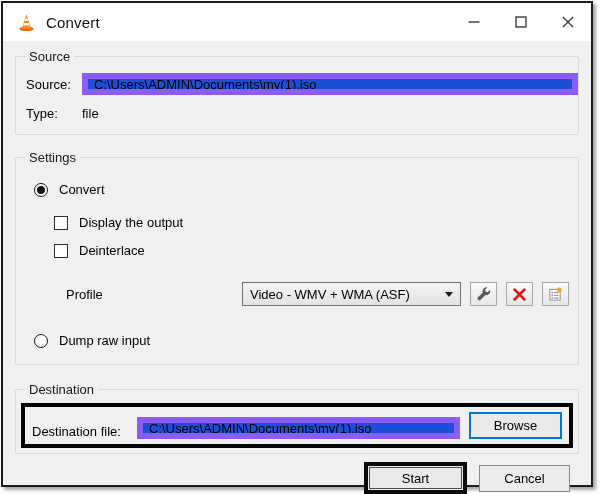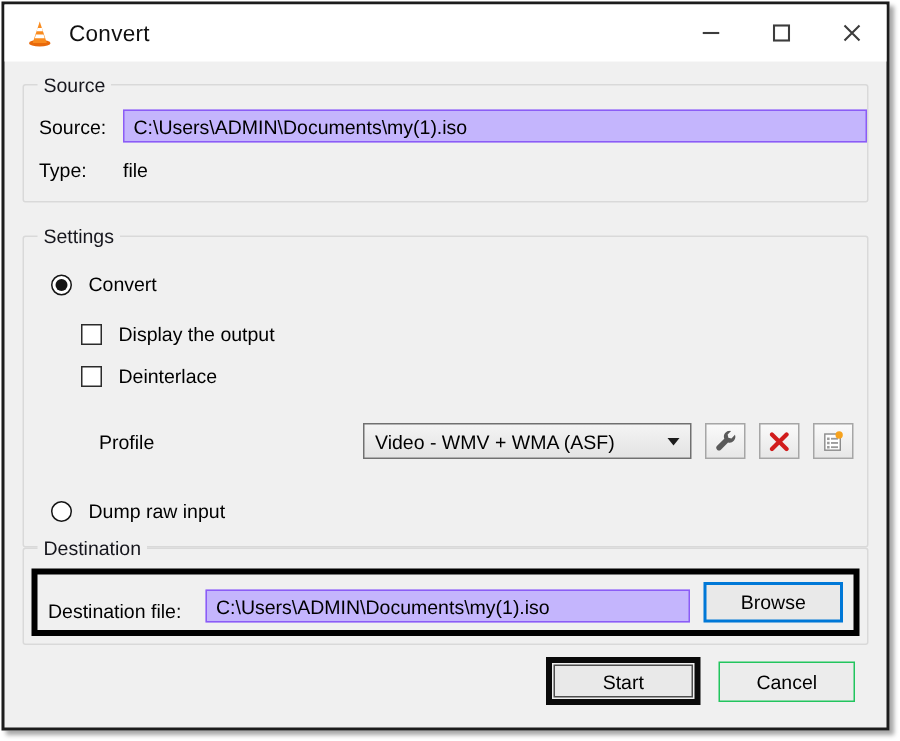--- a/index.html
+++ b/index.html
@@ -49,35 +49,35 @@
     background: #f0f0f0;
     padding: 0 4px;
     font-size: 13px;
     color: #16161d;
   }
   .lbl { font-size: 13px; color: #000; white-space: nowrap; }
   .field-row { display: flex; align-items: center; }
   input.textbox {
     flex: 1;
     height: 22px;
-    border: 1px solid #8b5cf6;
-    background: #c4b5fd;
+    border: 6px solid #8b5cf6;
+    background: #1d4ed8;
     font-family: "Liberation Sans", sans-serif;
     font-size: 13px;
     color: #000;
     padding: 1px 6px;
     border-radius: 0;
   }
   
   .group-source { margin-bottom: 22px; }
   .group-source .field-row .lbl { width: 56px; }
   .type-row { display: flex; margin: 11px 0 3px 0; }
   .type-row .lbl:first-child { width: 56px; }
   
-  .group-settings { padding-bottom: 14px; }
+  .group-settings { margin-bottom: 24px; padding-bottom: 14px; }
   .opt-row { display: flex; align-items: center; gap: 11px; font-size: 13px; }
   .radio {
     width: 14px; height: 14px;
     border: 1px solid #141414;
     border-radius: 50%;
     background: #fff;
     position: relative;
     flex: none;
   }
   .radio.checked::after {

